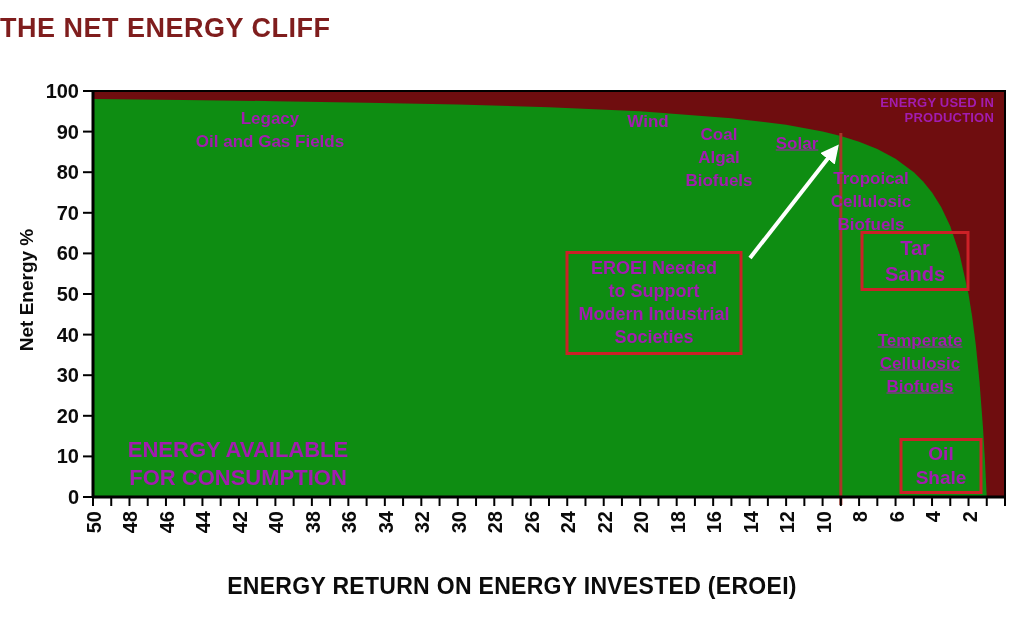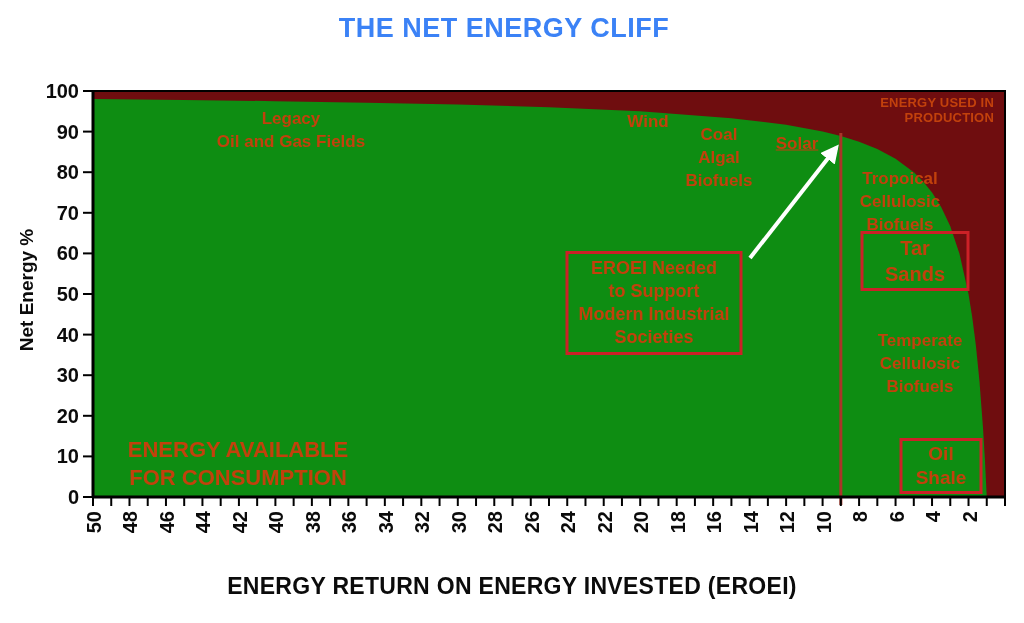--- a/index.html
+++ b/index.html
@@ -3,33 +3,33 @@
 <meta charset="utf-8">
 <style>
   html,body{margin:0;padding:0;background:#fff;}
   .stage{
     position:relative;width:1024px;height:623px;background:#ffffff;
     font-family:"Liberation Sans",sans-serif;overflow:hidden;
   }
   .stage *{box-sizing:border-box;}
   #chart-svg{position:absolute;left:0;top:0;}
   .chart-title{
-    position:absolute;left:0;top:13px;width:1008px;text-align:center;
-    font-size:27px;font-weight:bold;color:#3b82f6;letter-spacing:0.5px;
+    position:absolute;left:0;top:13px;width:1008px;
+    font-size:27px;font-weight:bold;color:#7f1d1d;letter-spacing:0.5px;
   }
   .x-title{
     position:absolute;left:0;top:573px;width:1024px;text-align:center;
     font-size:23px;font-weight:bold;color:#0b0b0b;letter-spacing:0.3px;
   }
   .y-title{
     position:absolute;left:-72px;top:278px;width:200px;height:24px;text-align:center;
     font-size:19px;font-weight:bold;color:#0b0b0b;transform:rotate(-90deg);
   }
   .anno{
-    position:absolute;color:#c2410c;font-weight:bold;text-align:center;
+    position:absolute;color:#a21caf;font-weight:bold;text-align:center;
     white-space:pre-line;transform:translate(-50%,-50%);
     font-size:17px;line-height:23px;
   }
   .boxed{border:3px solid #CC2127;padding:1px 8px;}
   .anno.tar-sands{font-size:20px;line-height:26px;}
   .anno.oil-shale{font-size:19px;line-height:24px;}
   .anno.eroei{font-size:18px;line-height:23px;padding:3px 10px;}
   .anno.big{font-size:22px;line-height:28px;}
   .anno.used{
     transform:none;right:30px;top:95px;text-align:right;
@@ -159,36 +159,36 @@
         <text x="79" y="463.4" text-anchor="end">10</text>
         <text x="79" y="504" text-anchor="end">0</text>
       </g>
       <line x1="750" y1="258" x2="836" y2="148" stroke="#FFFFFF" stroke-width="4" marker-end="url(#ah)"></line>
     </svg>
 
   <div class="chart-title">THE NET ENERGY CLIFF</div>
   <div class="y-title">Net Energy %</div>
   <div class="x-title">ENERGY RETURN ON ENERGY INVESTED (EROEI)</div>
 
-  <div class="anno" style="left:291px;top:130px;">Legacy
+  <div class="anno" style="left:270px;top:130px;">Legacy
 Oil and Gas Fields</div>
   <div class="anno" style="left:648px;top:121px;">Wind</div>
   <div class="anno" style="left:719px;top:157px;">Coal
 Algal
 Biofuels</div>
   <div class="anno" style="left:797px;top:143px;text-decoration:underline;">Solar</div>
-  <div class="anno" style="left:900px;top:201px;">Tropoical
+  <div class="anno" style="left:871px;top:201px;">Tropoical
 Cellulosic
 Biofuels</div>
   <div class="anno boxed tar-sands" style="left:915px;top:261px;">Tar Sands</div>
   <div class="anno boxed eroei" style="left:654px;top:303px;">EROEI Needed
 to Support
 Modern Industrial
 Societies</div>
-  <div class="anno" style="left:920px;top:363px;">Temperate
+  <div class="anno" style="left:920px;top:363px;text-decoration:underline;">Temperate
 Cellulosic
 Biofuels</div>
   <div class="anno boxed oil-shale" style="left:941px;top:436px;margin-top:30px;">Oil Shale</div>
   <div class="anno big" style="left:238px;top:464px;">ENERGY AVAILABLE
 FOR CONSUMPTION</div>
   <div class="anno used">ENERGY USED IN
 PRODUCTION</div>
 
 </div>
 

